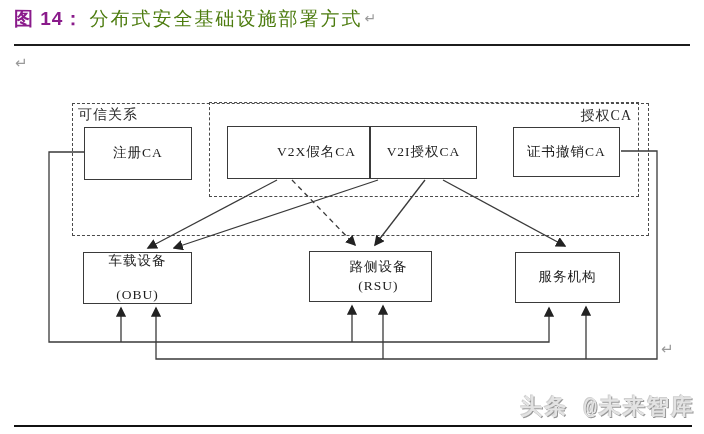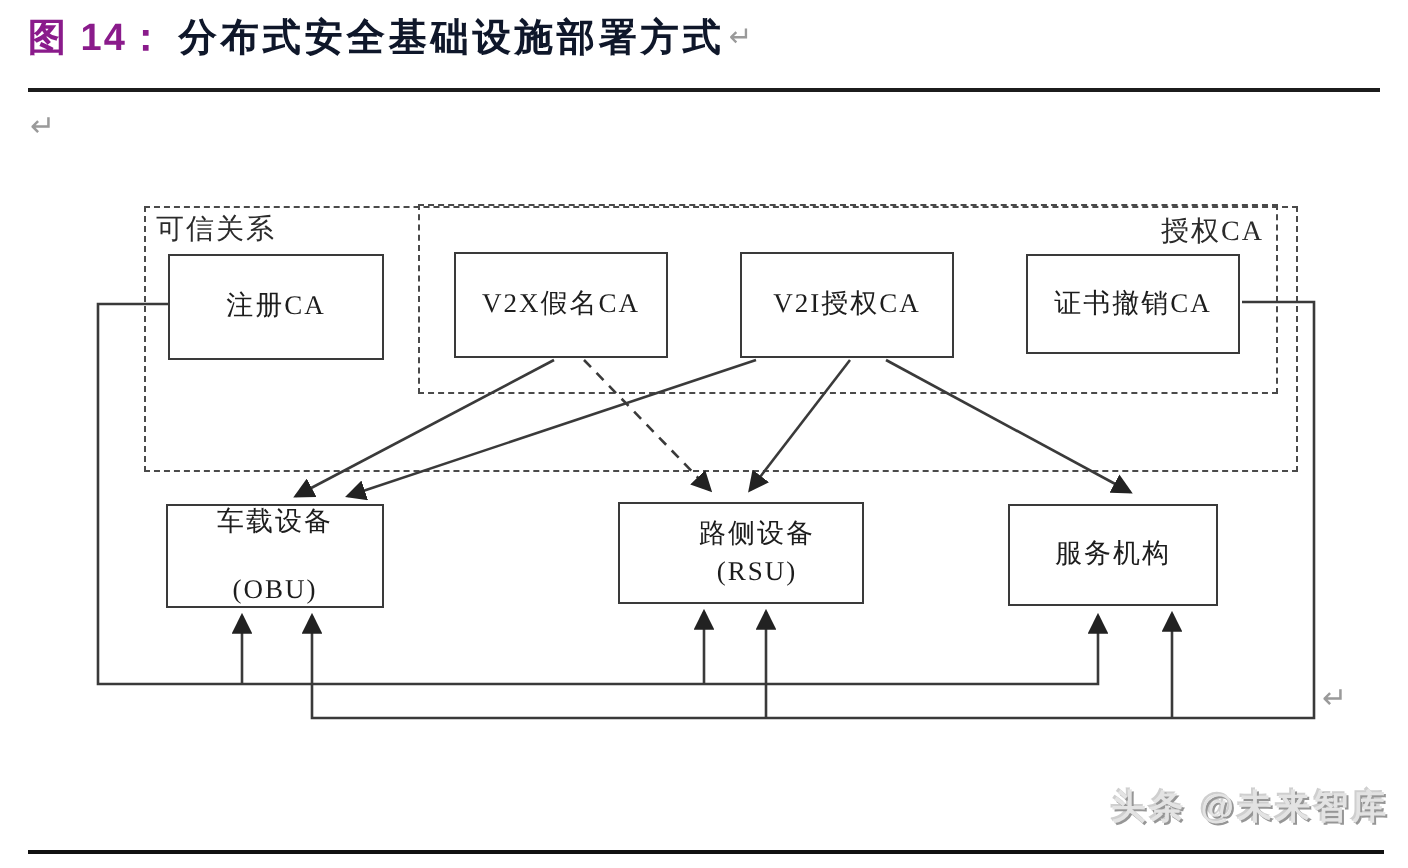--- a/index.html
+++ b/index.html
@@ -8,21 +8,21 @@
     font-family:"Liberation Serif","DejaVu Serif",serif;overflow:hidden;
   }
   
   .title-row{position:absolute;left:14px;top:6px;width:680px;white-space:nowrap;}
   .title-prefix{
     font-family:"Liberation Sans","DejaVu Sans",sans-serif;
     font-weight:bold;font-size:19px;color:#8a1b8b;letter-spacing:1px;
   }
   .title-text{
     font-family:"Liberation Serif","DejaVu Serif",serif;
-    font-weight:bold;font-size:19px;color:#0f172a;letter-spacing:2px;margin-left:6px;
+    font-weight:normal;font-size:19px;color:#4d7c0f;letter-spacing:2px;margin-left:6px;
   }
   .pmark{color:#9a9a9a;font-size:14px;font-family:"DejaVu Sans",sans-serif;}
   .title-mark{margin-left:2px;vertical-align:2px;}
   .title-rule{position:absolute;left:14px;top:44px;width:676px;height:2px;background:#1c1c1c;}
   .left-mark{position:absolute;left:15px;top:54px;font-size:15px;}
   .right-mark{position:absolute;left:661px;top:340px;font-size:15px;}
   
   .group{position:absolute;border:1.6px dashed #4a4a4a;background:transparent;z-index:1;}
   .group-trust{left:72px;top:83px;width:575px;height:131px;margin-top:20px;}
   .group-auth{left:209px;top:102px;width:428px;height:93px;}
@@ -35,30 +35,30 @@
   
   svg.wires{position:absolute;left:0;top:0;z-index:2;}
   
   .node{
     position:absolute;border:1.5px solid #3a3a3a;background:#ffffff;z-index:3;
     display:flex;flex-direction:column;align-items:center;justify-content:center;
     font-size:13.5px;color:#1d1d1d;letter-spacing:1px;line-height:1.35;
     font-family:"Liberation Serif","DejaVu Serif",serif;text-align:center;
   }
   .node-reg{left:84px;top:127px;width:106px;height:51px;}
-  .node-v2x{left:227px;top:126px;width:105px;height:51px;}
+  .node-v2x{left:227px;top:126px;width:105px;height:51px;padding-left:36px;}
   .node-v2i{left:370px;top:126px;width:105px;height:51px;}
   .node-crl{left:513px;top:127px;width:105px;height:48px;}
   .node-obu{left:83px;top:252px;width:107px;height:50px;gap:16px;}
   .node-rsu{left:309px;top:251px;width:105px;height:49px;padding-left:16px;}
-  .node-org{left:504px;top:252px;width:103px;height:49px;}
+  .node-org{left:515px;top:252px;width:103px;height:49px;}
   
   .watermark{
-    position:absolute;right:9px;top:392px;font-size:17px;font-weight:bold;letter-spacing:2px;
-    font-family:Liberation Sans, sans-serif;
+    position:absolute;right:9px;top:392px;font-size:22px;font-weight:bold;letter-spacing:2px;
+    font-family:Liberation Mono, monospace;
     color:#e3e3e3;text-shadow:1px 1px 0 #969696,-1px -1px 0 #cfcfcf;
   }
   .bottom-rule{position:absolute;left:14px;top:425px;width:678px;height:2px;background:#111;}
 </style>
 </head>
 <body>
 
 <div class="title-row">
   <span class="title-prefix">图 14：</span><span class="title-text">分布式安全基础设施部署方式</span><span class="pmark title-mark">↵</span>
 </div>

